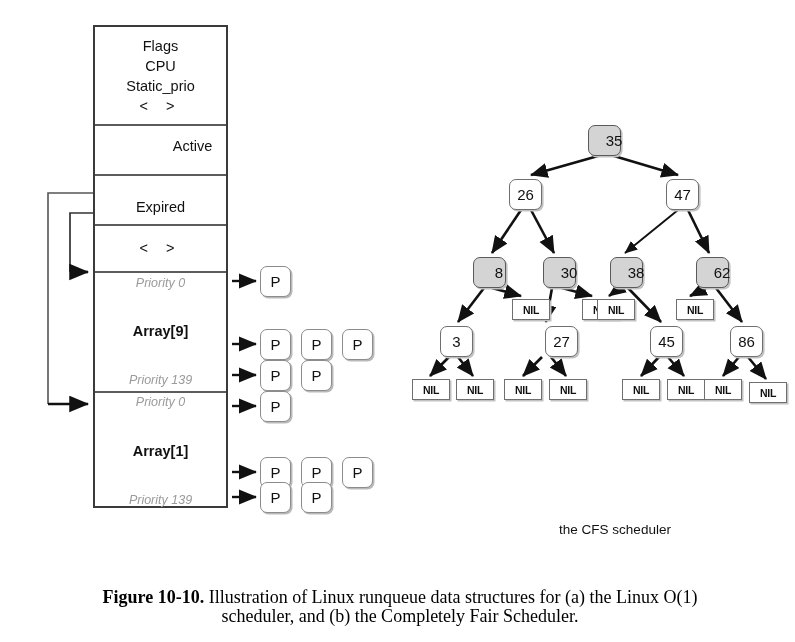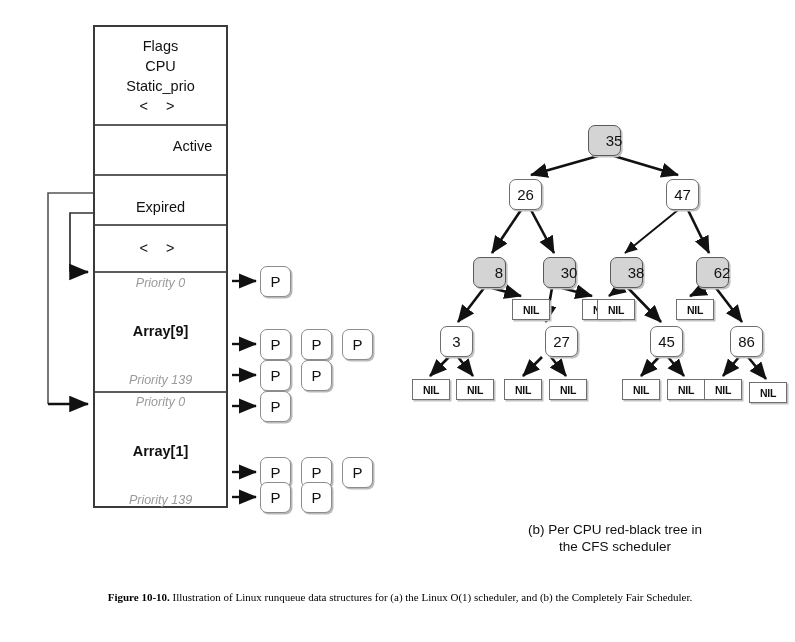--- a/index.html
+++ b/index.html
@@ -54,21 +54,21 @@
     font-size:10.5px;font-weight:bold;color:#111;letter-spacing:-0.3px;
     box-shadow:1.5px 1.5px 0 0 #c2c2c2;
   }
 
   
   .subcap{
     position:absolute;text-align:center;font-size:13.5px;color:#111;line-height:17px;
   }
   .figcap{
     position:absolute;left:95px;top:588px;width:610px;
-    font-family:"Liberation Serif", serif;font-size:11px;line-height:19px;
+    font-family:"Liberation Serif", serif;font-size:18px;line-height:19px;
     text-align:center;color:#000;
   }
   .figcap b{font-weight:bold;}
 </style>
 </head>
 <body>
 
 <div class="stage">
 
   <svg class="layer">
@@ -215,21 +215,20 @@
       <div class="nilbox" style="left: 504px; top: 379px;">NIL</div>
       <div class="nilbox" style="left: 549px; top: 379px;">NIL</div>
       <div class="nilbox" style="left: 622px; top: 379px;">NIL</div>
       <div class="nilbox" style="left: 667px; top: 379px;">NIL</div>
       <div class="nilbox" style="left: 704px; top: 379px;">NIL</div>
       <div class="nilbox" style="left: 749px; top: 382px;">NIL</div>
     </div>
 
 
   <div class="subcap" style="left:490px;top:521px;width:250px;">
-    <div>(b) Per CPU red-black tree in</div>
     <div>the CFS scheduler</div>
   </div>
 
   <div class="figcap">
     <b>Figure 10-10.</b><span> Illustration of Linux runqueue data structures for (a) the Linux O(1) scheduler, and (b) the Completely Fair Scheduler.</span>
   </div>
 
 </div>
 
 </body></html>

